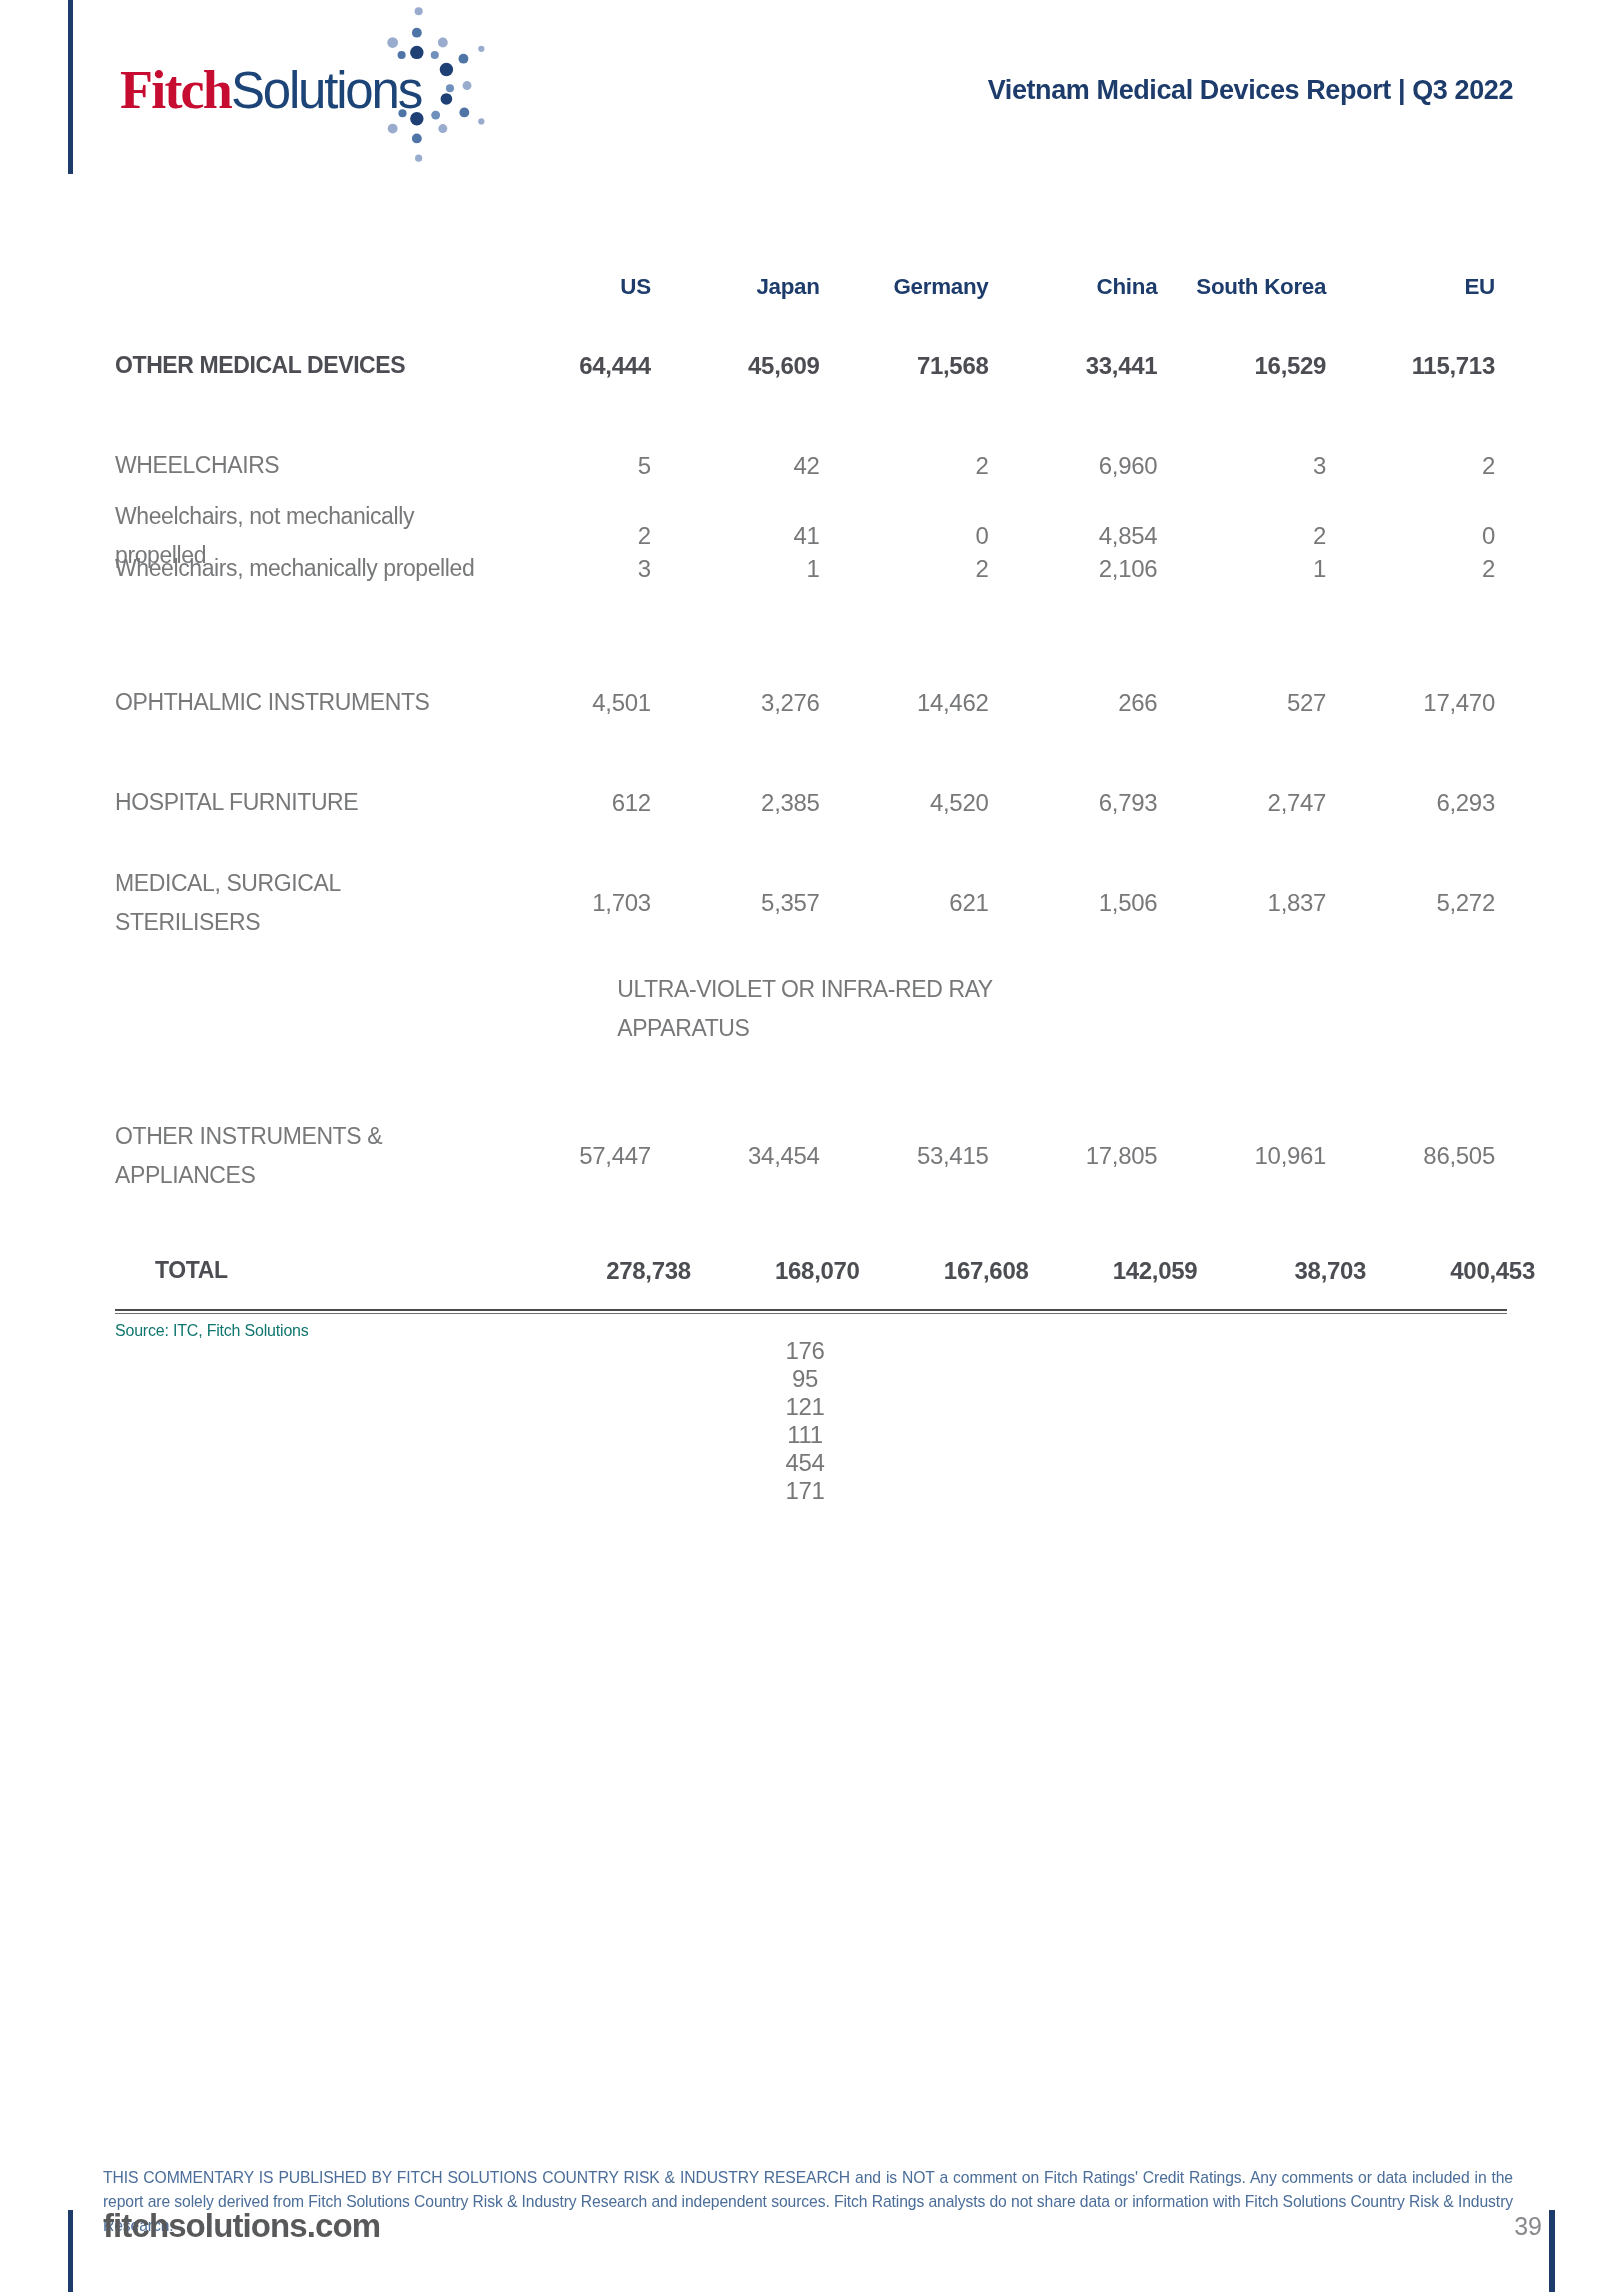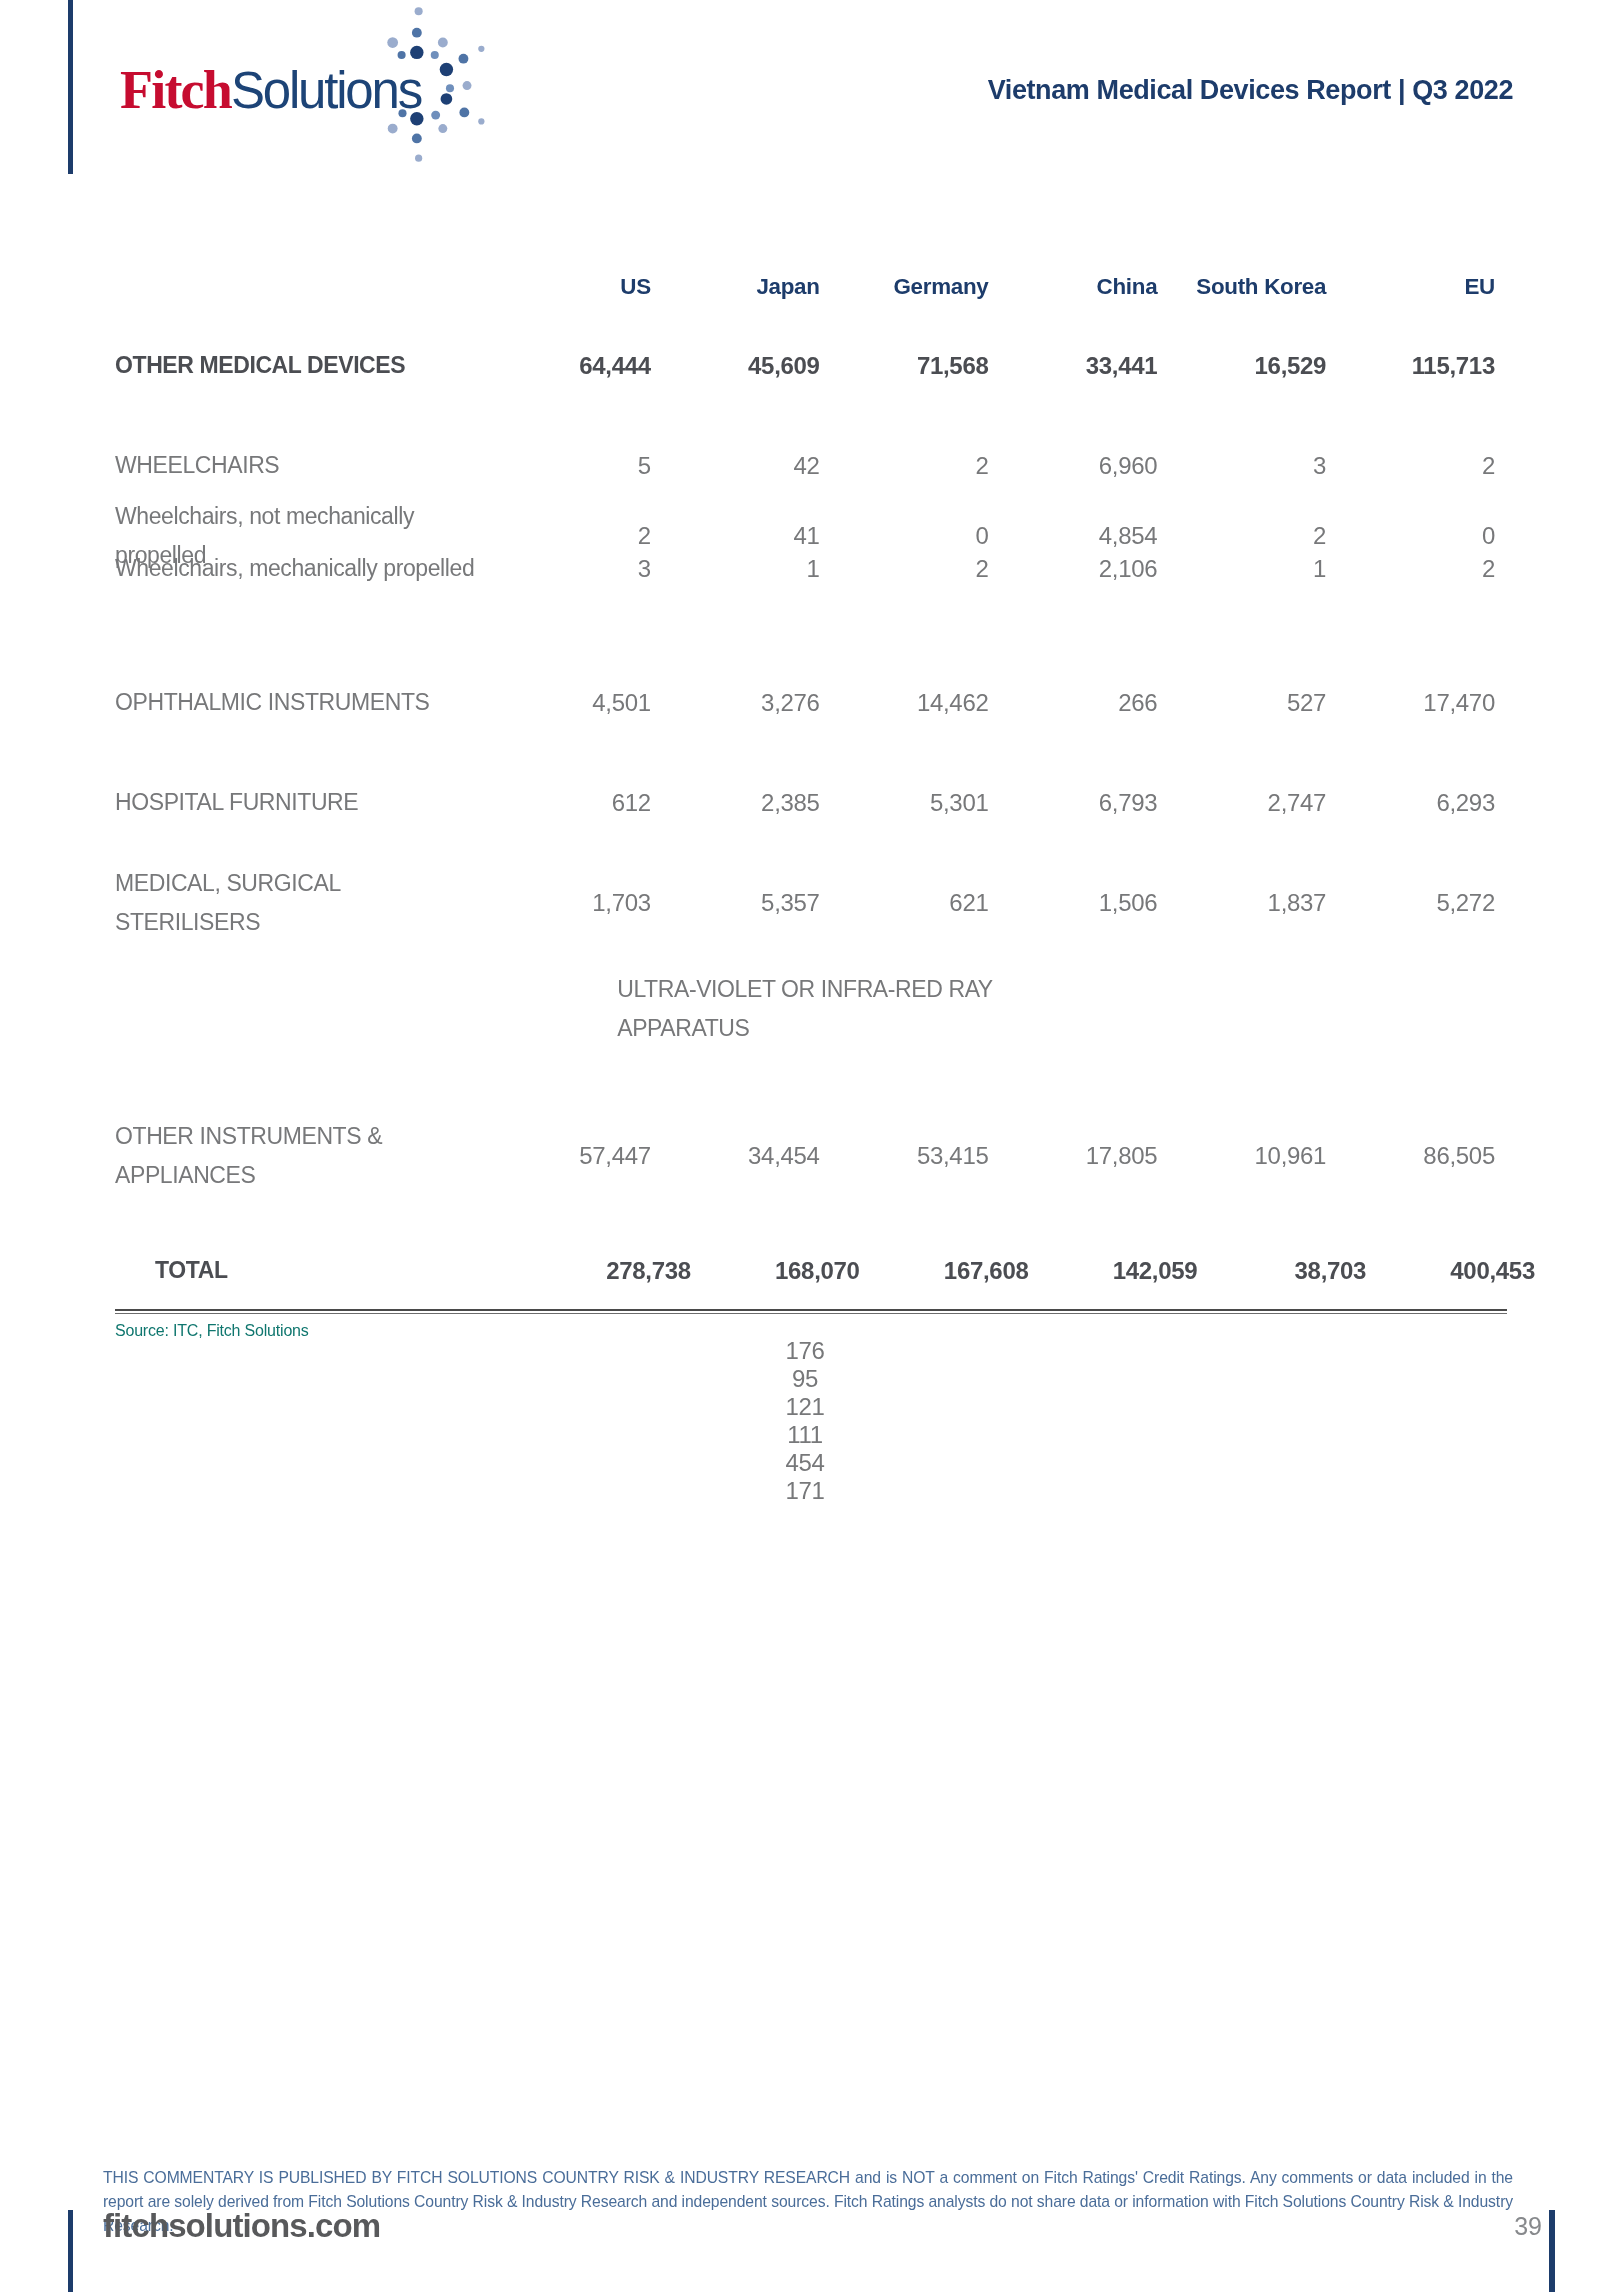--- a/index.html
+++ b/index.html
@@ -161,21 +161,21 @@
         <div class="tcell-val">3,276</div>
         <div class="tcell-val">14,462</div>
         <div class="tcell-val">266</div>
         <div class="tcell-val">527</div>
         <div class="tcell-val">17,470</div>
       </div>
       <div class="trow regular" style="top: 780px; height: 45px; gap: 36px;">
         <div class="tcell-label">HOSPITAL FURNITURE</div>
         <div class="tcell-val">612</div>
         <div class="tcell-val">2,385</div>
-        <div class="tcell-val">5,301</div>
+        <div class="tcell-val">4,520</div>
         <div class="tcell-val">6,793</div>
         <div class="tcell-val">2,747</div>
         <div class="tcell-val">6,293</div>
       </div>
       <div class="trow regular" style="top: 880px; height: 45px; gap: 36px;">
         <div class="tcell-label">MEDICAL, SURGICAL STERILISERS</div>
         <div class="tcell-val">1,703</div>
         <div class="tcell-val">5,357</div>
         <div class="tcell-val">621</div>
         <div class="tcell-val">1,506</div>

